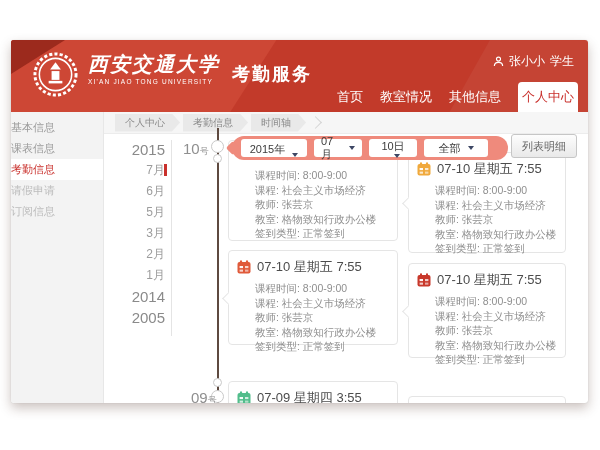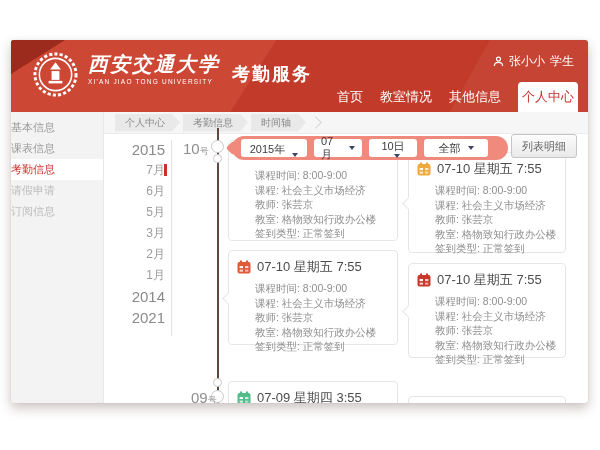--- a/index.html
+++ b/index.html
@@ -135,21 +135,21 @@
 
     <div class="months">
         <div class="m-entry year">2015</div>
         <div class="m-entry">7月</div>
         <div class="m-entry">6月</div>
         <div class="m-entry">5月</div>
         <div class="m-entry">3月</div>
         <div class="m-entry">2月</div>
         <div class="m-entry">1月</div>
         <div class="m-entry year">2014</div>
-        <div class="m-entry year">2021</div>
+        <div class="m-entry year">2005</div>
       </div>
     <div class="vline-light"></div>
     <div class="tick-red"></div>
     <div class="vline-dark"></div>
 
     <div class="tl-dot" style="left:200px;top:100px;width:13px;height:13px;"></div>
     <div class="tl-dot" style="left:202px;top:114px;width:9px;height:9px;"></div>
     <div class="tl-dot" style="left:202px;top:338px;width:9px;height:9px;"></div>
     <div class="tl-dot" style="left:200px;top:350px;width:13px;height:13px;"></div>
 

